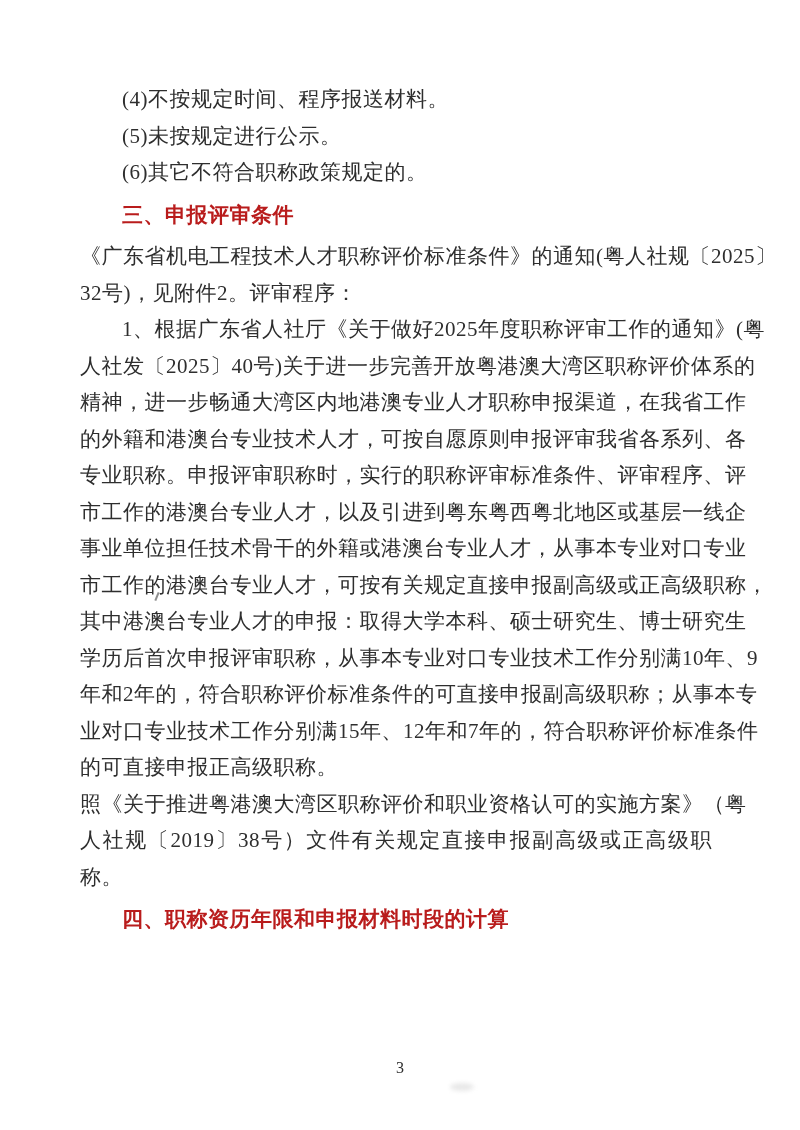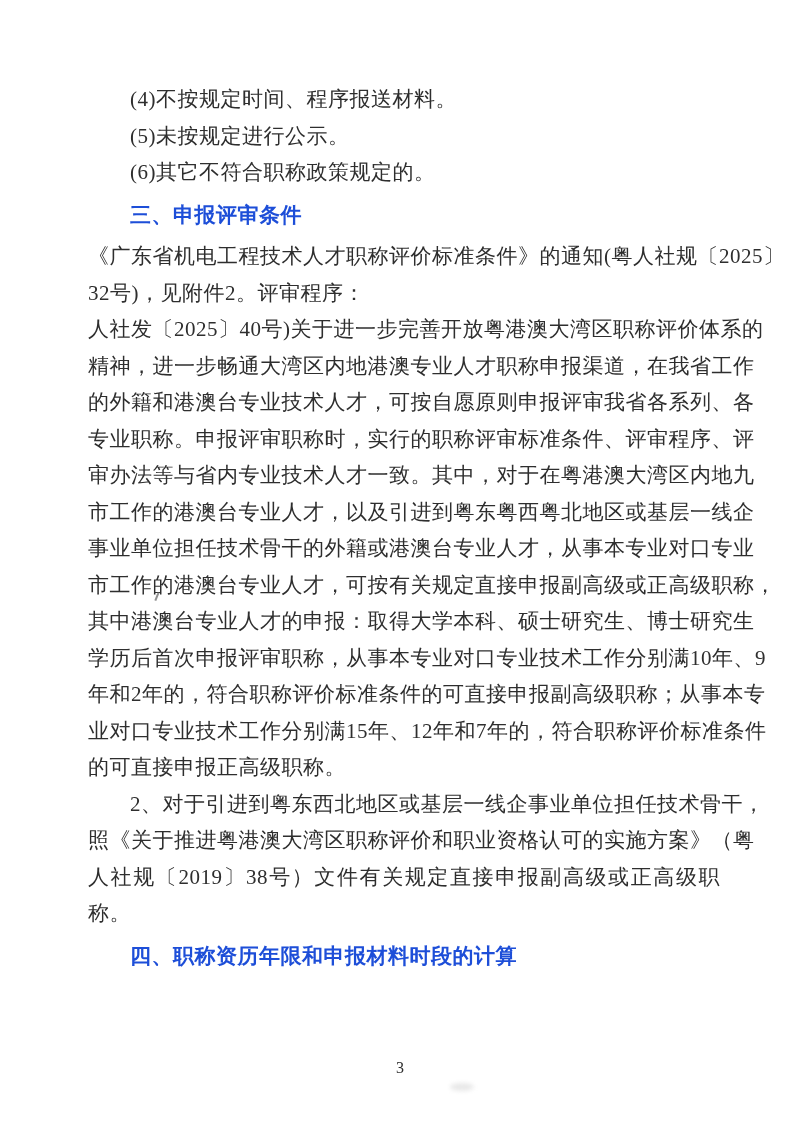--- a/index.html
+++ b/index.html
@@ -11,21 +11,21 @@
     position: relative;
     width: 800px;
     height: 1130px;
     background: #ffffff;
     overflow: hidden;
     font-family: "Liberation Serif", "DejaVu Serif", serif;
     color: #2e2e2e;
   }
   .body-text {
     position: absolute;
-    left: 88px;
+    left: 80px;
     top: 81px;
     width: 632px;
     font-size: 21px;
     line-height: 36.5px;
     letter-spacing: 0.5px;
   }
   .line {
     text-align: justify;
     text-align-last: justify;
     white-space: nowrap;
@@ -33,21 +33,21 @@
   .line.short {
     text-align-last: left;
     white-space: normal;
   }
   .indent {
     text-indent: 42px;
   }
   .heading {
     font-family: "Liberation Sans", "DejaVu Sans", sans-serif;
     font-weight: 700;
-    color: #1d4ed8;
+    color: #b91c1c;
     margin: 6px 0 5px 0;
     text-indent: 42px;
     white-space: nowrap;
   }
   .page-number {
     position: absolute;
     left: 0;
     right: 0;
     top: 1058px;
     text-align: center;
@@ -87,35 +87,34 @@
 
     <div class="line short indent">(4)不按规定时间、程序报送材料。</div>
     <div class="line short indent">(5)未按规定进行公示。</div>
     <div class="line short indent">(6)其它不符合职称政策规定的。</div>
 
     <div class="heading">三、申报评审条件</div>
 
     <div class="line">《广东省机电工程技术人才职称评价标准条件》的通知(粤人社规〔2025〕</div>
     <div class="line short">32号)，见附件2。评审程序：</div>
 
+    <div class="line indent">1、根据广东省人社厅《关于做好2025年度职称评审工作的通知》(粤</div>
     <div class="line">人社发〔2025〕40号)关于进一步完善开放粤港澳大湾区职称评价体系的</div>
     <div class="line">精神，进一步畅通大湾区内地港澳专业人才职称申报渠道，在我省工作</div>
     <div class="line">的外籍和港澳台专业技术人才，可按自愿原则申报评审我省各系列、各</div>
     <div class="line">专业职称。申报评审职称时，实行的职称评审标准条件、评审程序、评</div>
-    <div class="line">审办法等与省内专业技术人才一致。其中，对于在粤港澳大湾区内地九</div>
     <div class="line">市工作的港澳台专业人才，以及引进到粤东粤西粤北地区或基层一线企</div>
     <div class="line">事业单位担任技术骨干的外籍或港澳台专业人才，从事本专业对口专业</div>
     <div class="line">市工作的港澳台专业人才，可按有关规定直接申报副高级或正高级职称，</div>
     <div class="line">其中港澳台专业人才的申报：取得大学本科、硕士研究生、博士研究生</div>
     <div class="line">学历后首次申报评审职称，从事本专业对口专业技术工作分别满10年、9</div>
     <div class="line">年和2年的，符合职称评价标准条件的可直接申报副高级职称；从事本专</div>
     <div class="line">业对口专业技术工作分别满15年、12年和7年的，符合职称评价标准条件</div>
     <div class="line short">的可直接申报正高级职称。</div>
 
-    <div class="line indent">2、对于引进到粤东西北地区或基层一线企事业单位担任技术骨干，</div>
     <div class="line">照《关于推进粤港澳大湾区职称评价和职业资格认可的实施方案》（粤</div>
     <div class="line short">人社规〔2019〕38号）文件有关规定直接申报副高级或正高级职称。</div>
 
     <div class="heading">四、职称资历年限和申报材料时段的计算</div>
 
   </div>
 
   <div class="page-number">3</div>
 
   <div class="artifact-stroke"></div>

